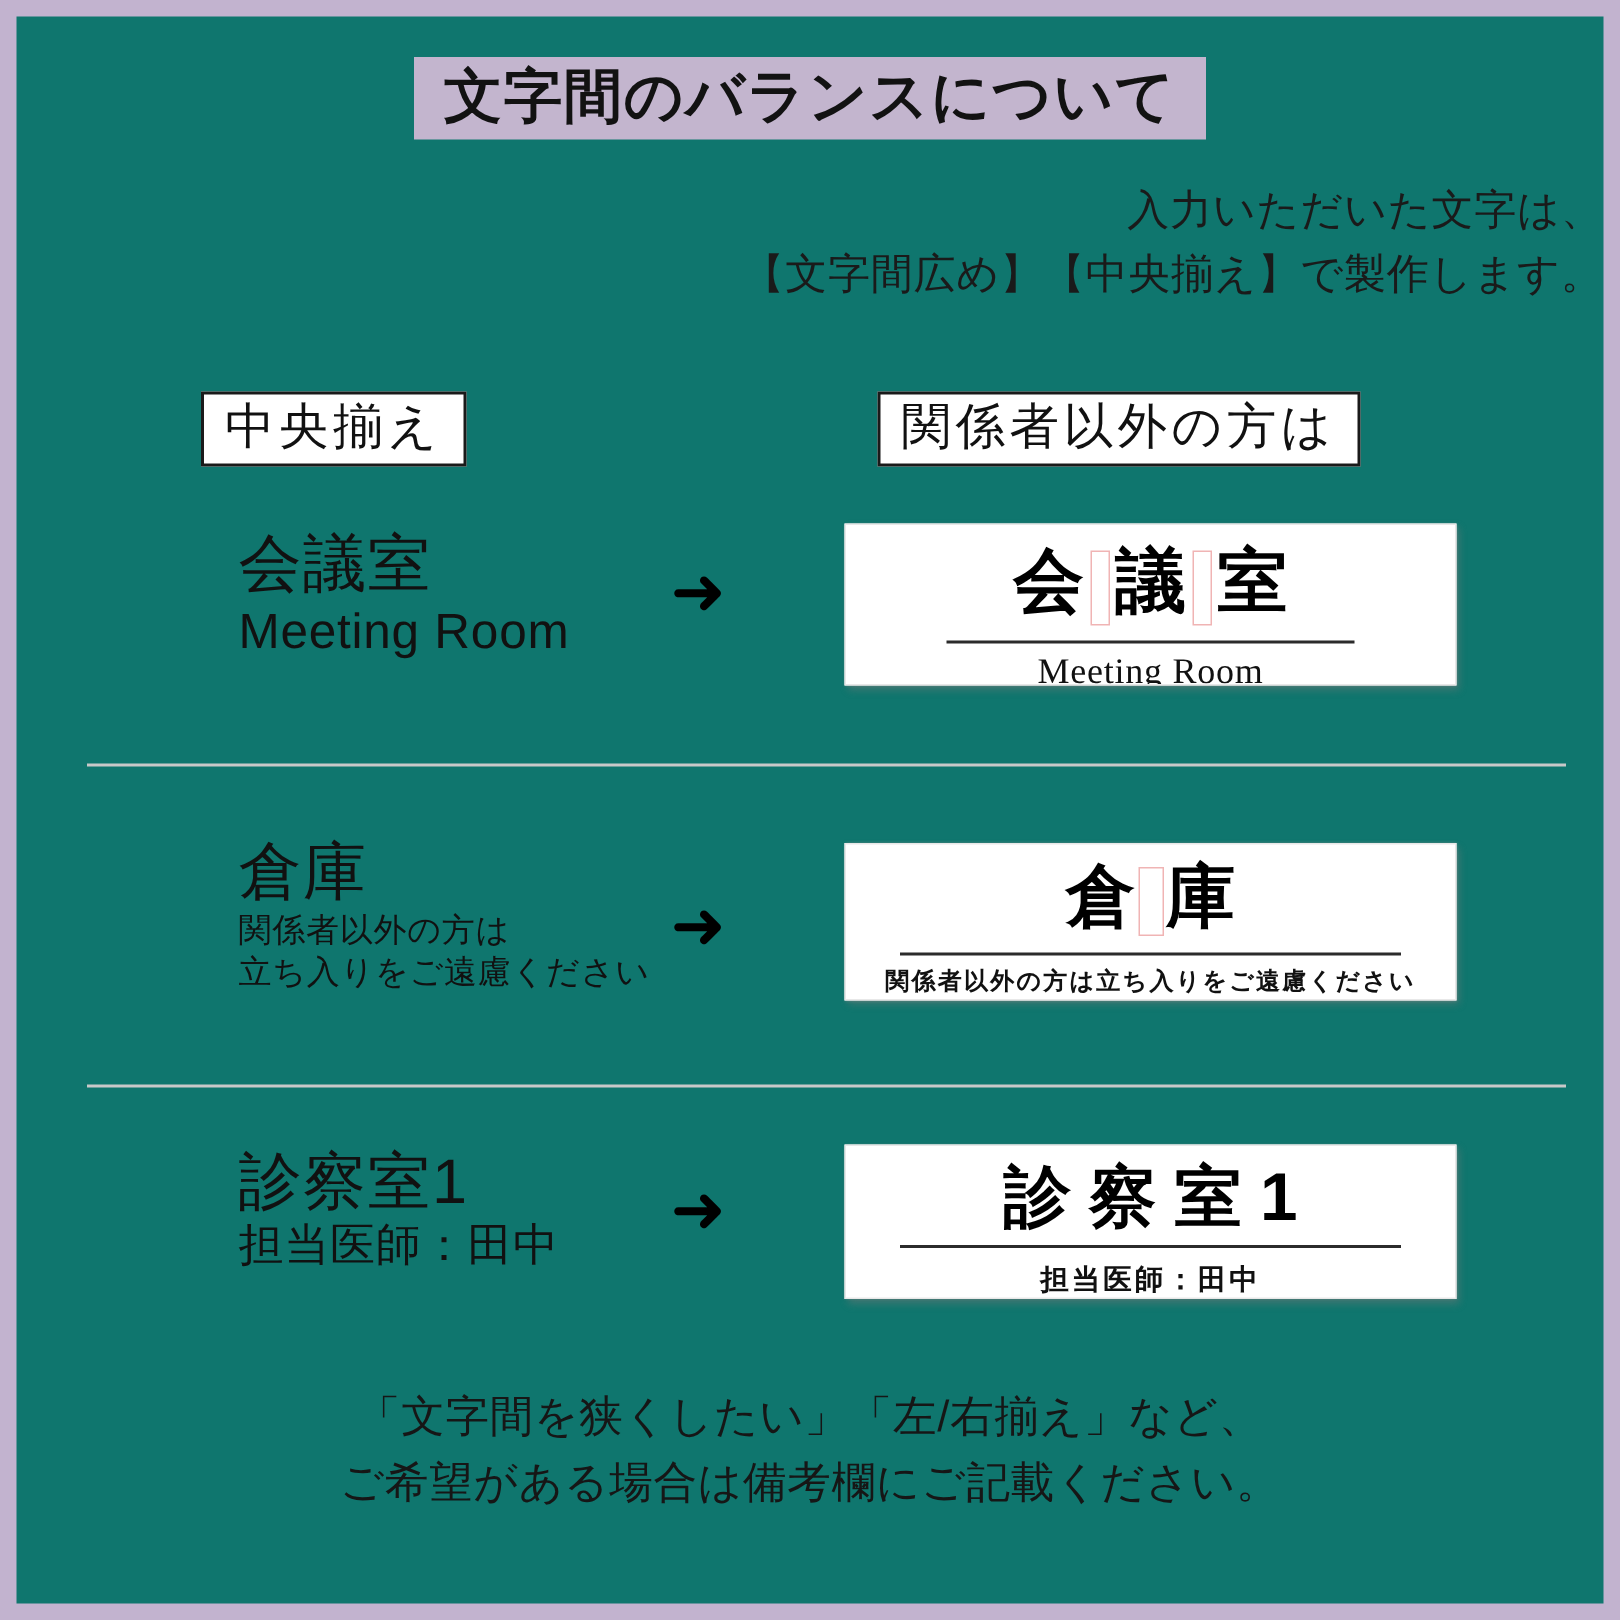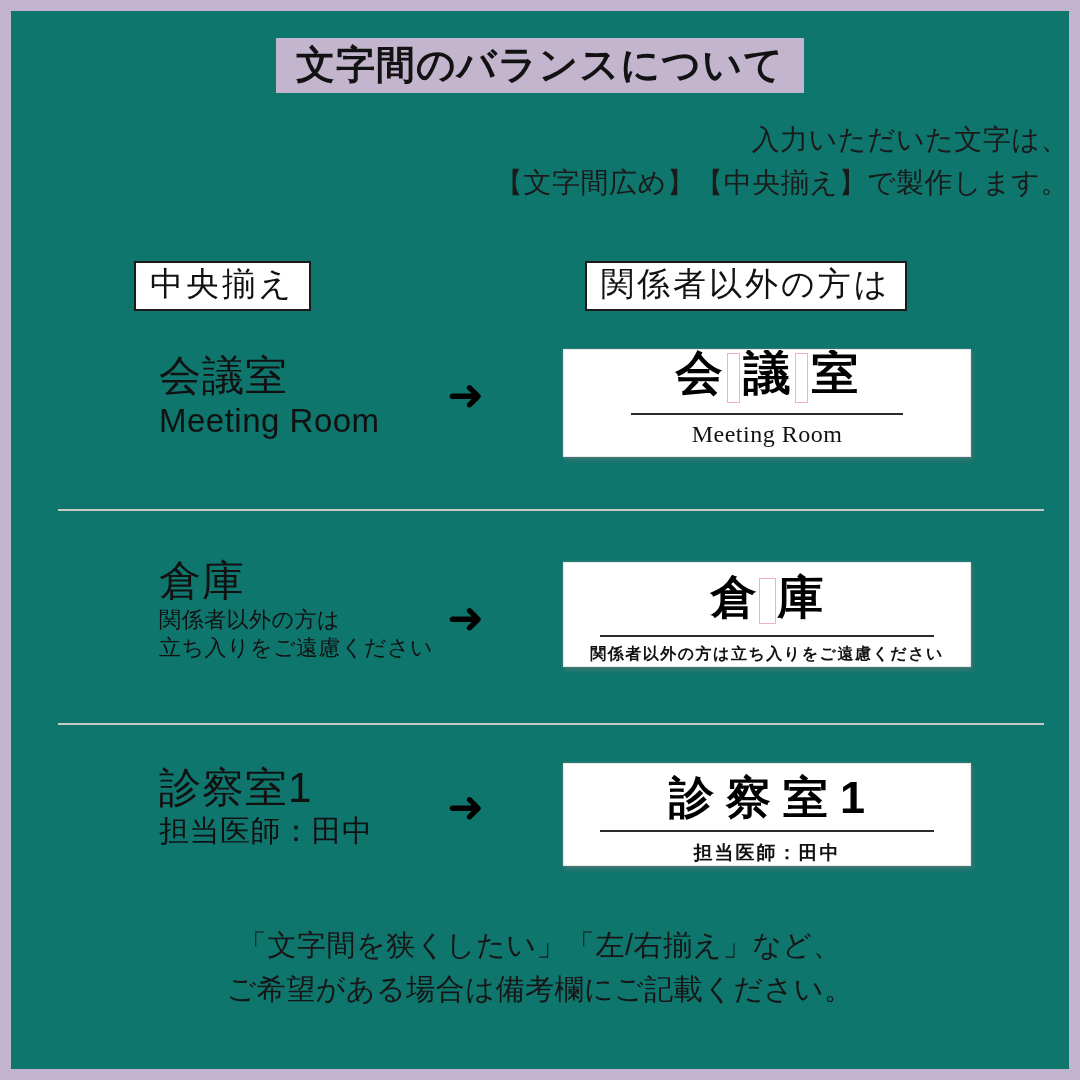--- a/index.html
+++ b/index.html
@@ -161,21 +161,21 @@
     box-sizing: border-box;
   }
 
   
   .sign-1 { left: 552px; top: 338px; width: 408px; height: 108px; }
   .sign-1 .sign-main {
     font-family: "Liberation Serif", "DejaVu Serif", serif;
     font-weight: 700;
     font-size: 47px;
     line-height: 1.0;
-    padding-top: 0;
+    padding-top: 15px;
     letter-spacing: 0px;
   }
   .sign-1 .gap { width: 13px; height: 50px; margin: 0 4px; }
   .sign-1 .sign-rule { width: 272px; margin-top: 10px; height: 2px; background: #2b2b2b; }
   .sign-1 .sign-sub {
     font-family: "Liberation Serif", "DejaVu Serif", serif;
     font-size: 24px;
     padding-top: 6px;
     letter-spacing: 0.5px;
   }

